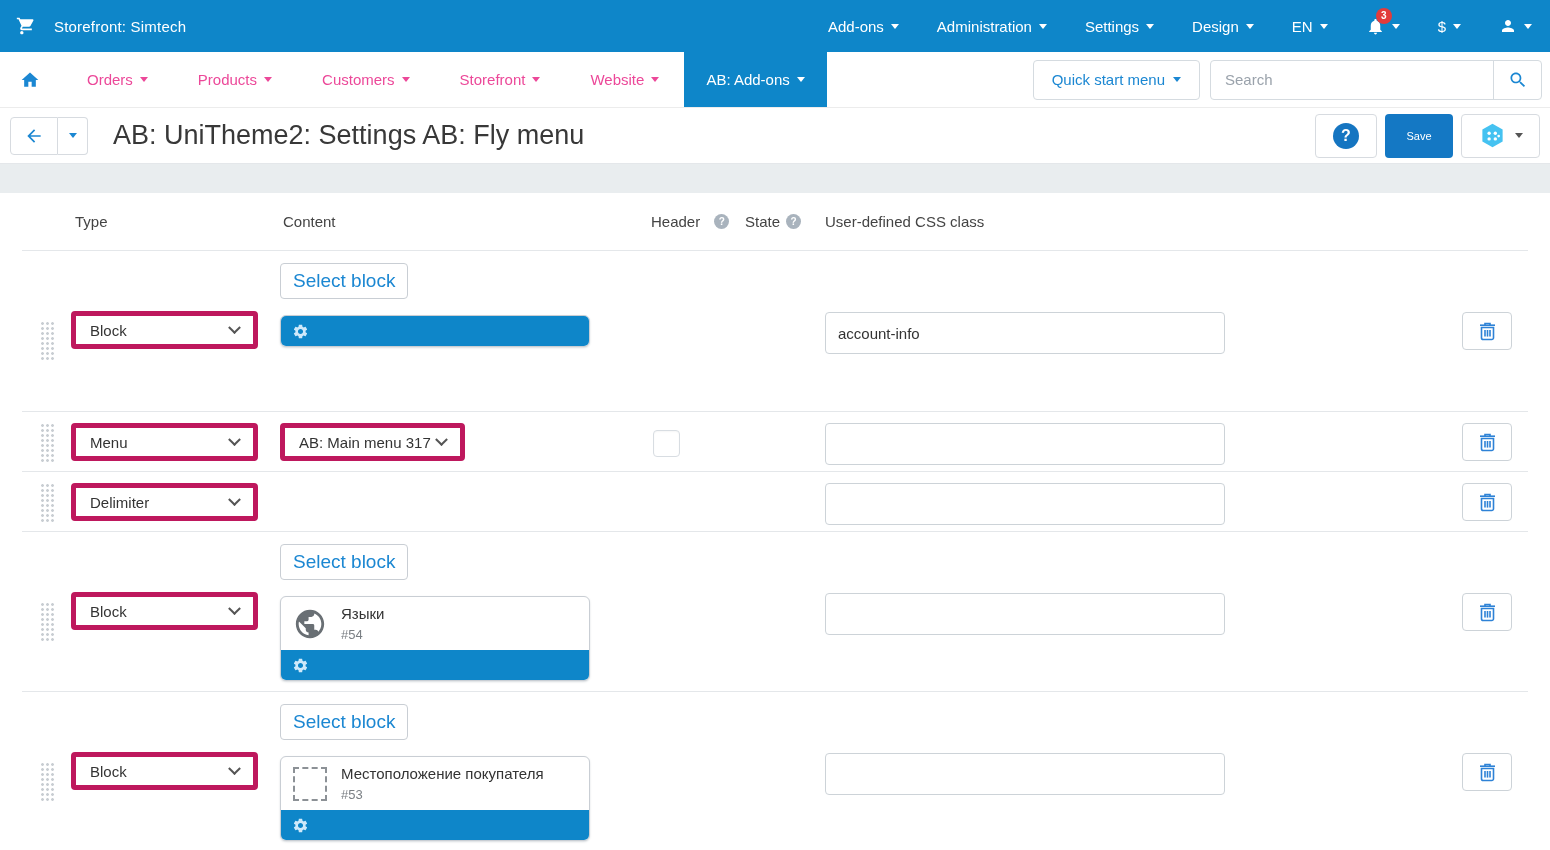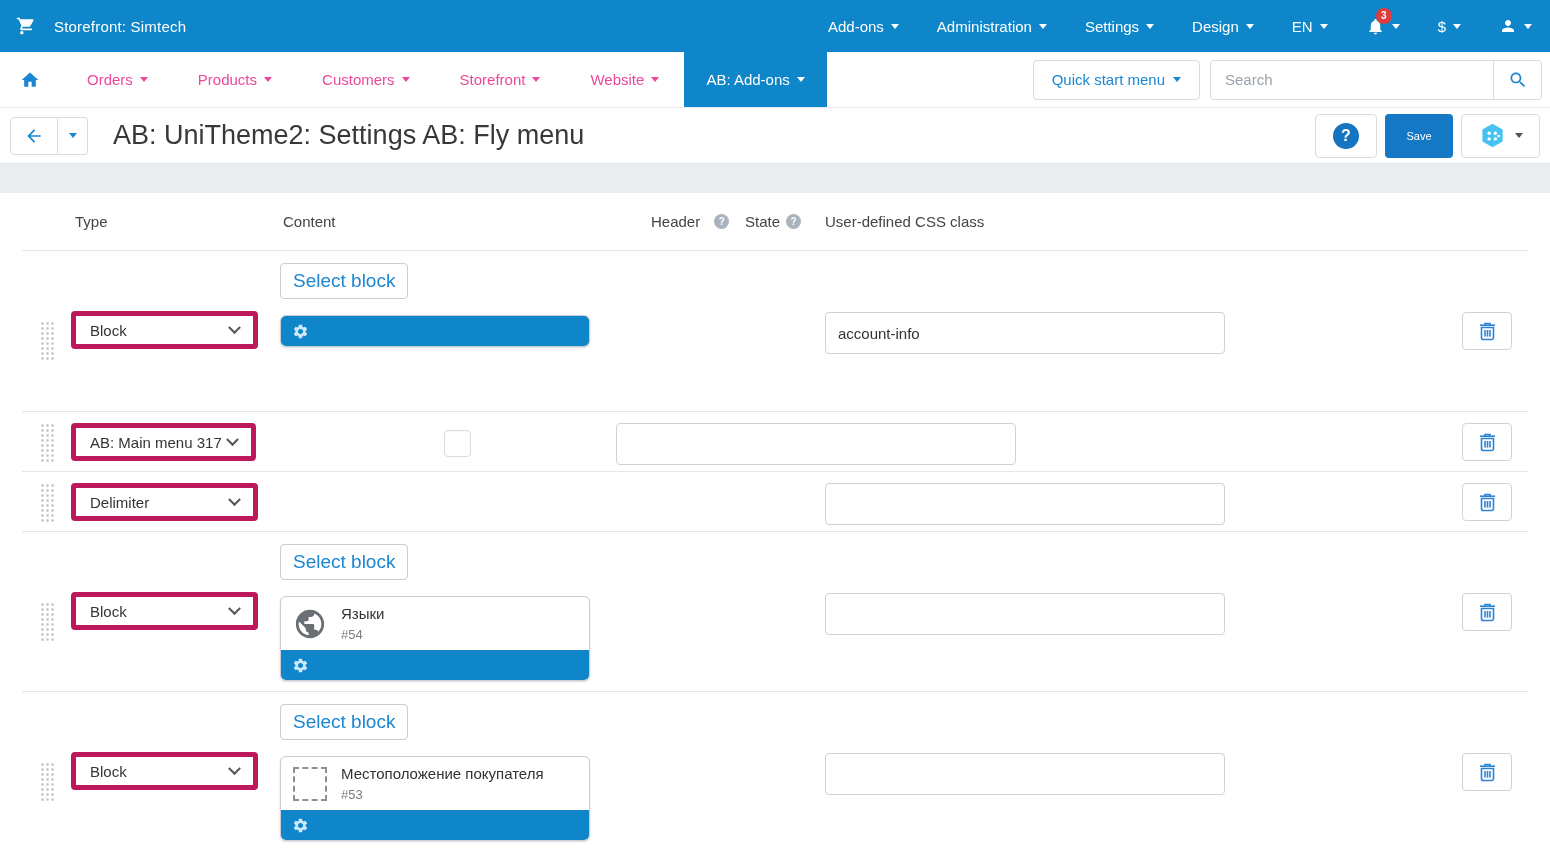--- a/index.html
+++ b/index.html
@@ -285,20 +285,26 @@
             <line x1="11" y1="8" x2="11" y2="14.6"></line>
           </svg>
     </button>
       </div>
   </div>
 
   <div class="trow short">
     <div class="col-handle">
         <div class="drag-handle"></div>
       </div>
+    <div class="col-type">
+        <div class="sel type-sel">
+          <span>Menu</span>
+          <i class="chev"></i>
+        </div>
+      </div>
     <div class="col-content">
         <div class="sel menu-sel">
           <span>AB: Main menu 317</span>
           <i class="chev"></i>
         </div>
       </div>
     <div class="col-header" style="padding-left:28px;">
         <span class="checkbox"></span>
       </div>
     <div class="col-state"></div>

